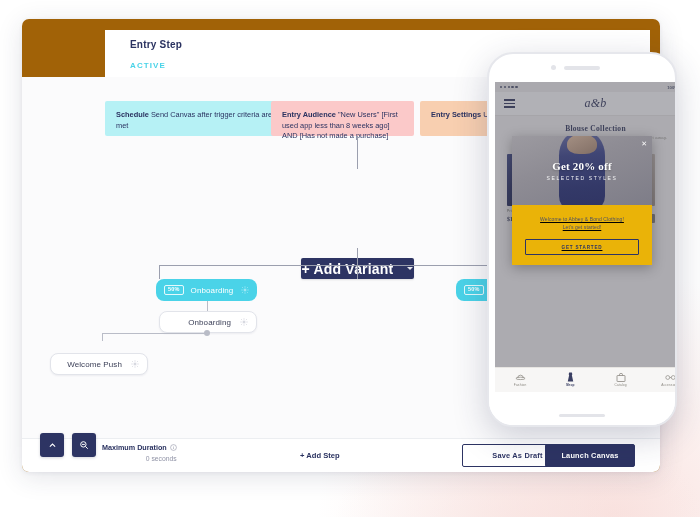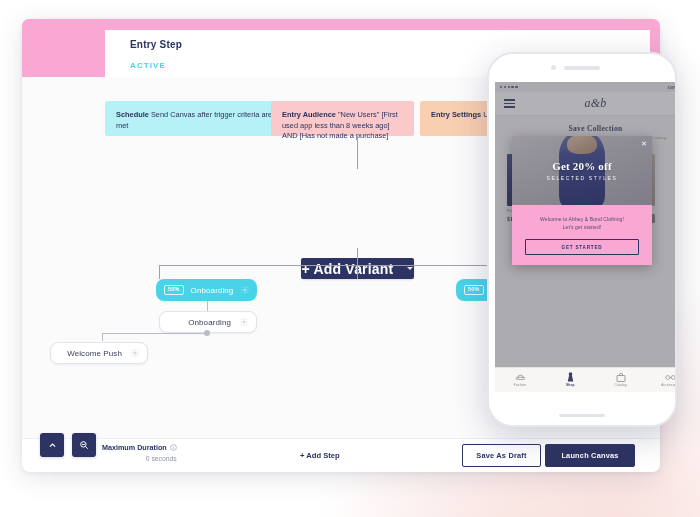--- a/index.html
+++ b/index.html
@@ -17,21 +17,21 @@
   }
   .page-glow2{
     position:absolute;left:330px;bottom:-20px;width:380px;height:140px;
     background:radial-gradient(ellipse at 50% 100%, rgba(248,224,221,.6) 0%, rgba(255,255,255,0) 70%);
     pointer-events:none;
   }
 
   
   .app-card{
     position:absolute;left:22px;top:19px;width:638px;height:453px;
-    background:#f9a8d4;border-radius:7px;
+    background:#a16207;border-radius:7px;
     box-shadow:0 5px 26px rgba(40,44,80,.13), 0 1px 4px rgba(40,44,80,.07);
     overflow:hidden;
   }
 
   
   .entry-header{
     position:absolute;left:83px;top:11px;width:545px;height:47px;
     background:#ffffff;border-bottom:1px solid #eceef1;
   }
   .entry-title{
@@ -113,21 +113,21 @@
   .sq-btn.b2{left:50px;}
   .dur-wrap{position:absolute;left:80px;top:4px;text-align:right;}
   .dur-t{font-size:7.2px;font-weight:bold;color:#2a3260;display:flex;align-items:center;gap:3px;}
   .dur-s{font-size:6.8px;color:#9093a6;margin-top:3px;}
   .addstep{
     position:absolute;left:278px;top:12px;font-size:7.6px;font-weight:bold;color:#2a3260;
   }
   .btn-draft{
     position:absolute;left:440px;top:5px;width:77px;height:21px;border:1px solid #2d3463;
     border-radius:2px;background:#fff;color:#2d3463;font-size:7.4px;font-weight:bold;
-    display:flex;align-items:center;justify-content:center;letter-spacing:.2px;
+    display:flex;align-items:center;justify-content:center;letter-spacing:.2px;padding-left:16px;
   }
   .btn-launch{
     position:absolute;left:523px;top:5px;width:88px;height:21px;border:1px solid #2d3463;
     border-radius:2px;background:#2d3463;color:#fff;font-size:7.4px;font-weight:bold;
     display:flex;align-items:center;justify-content:center;letter-spacing:.2px;
   }
 
   
   .phone{
     position:absolute;left:487px;top:52px;width:186px;height:371px;
@@ -190,21 +190,21 @@
   .p-price{font-family:"Liberation Serif",serif;font-size:6px;color:#3a3f63;font-weight:bold;}
   .p-cart{
     background:#8e8a86;color:#fff;font-size:3.2px;font-weight:bold;letter-spacing:.2px;
     padding:2.5px 4px;border-radius:1px;
   }
 
   
   .ph-dim{position:absolute;left:0;top:0;width:100%;height:100%;background:rgba(70,70,80,.42);}
   .modal{
     position:absolute;left:17px;top:54px;width:140px;
-    background:#f9a8d4;box-shadow:0 3px 12px rgba(0,0,0,.28);
+    background:#eab308;box-shadow:0 3px 12px rgba(0,0,0,.28);text-decoration:underline;
   }
   .modal-hero{
     position:relative;height:69px;overflow:hidden;
     background:linear-gradient(160deg,#9c9aa0 0%,#8e8c94 40%,#7e7d88 100%);
   }
   .hero-figure{
     position:absolute;left:50%;top:-4px;transform:translateX(-50%);
     width:46px;height:78px;
     background:linear-gradient(175deg,#5a5e86 0%,#3c4273 30%,#2f3566 70%,#2b3060 100%);
     border-radius:40% 40% 26% 26%/30% 30% 18% 18%;
@@ -312,21 +312,21 @@
           <circle cx="12" cy="12" r="3"></circle>
           <path d="M12 1.5v3M12 19.5v3M4.2 4.2l2.1 2.1M17.7 17.7l2.1 2.1M1.5 12h3M19.5 12h3M4.2 19.8l2.1-2.1M17.7 6.3l2.1-2.1"></path>
         </svg>
       </span>
     </div>
 
     <div class="dot" style="left:182px;top:253px;"></div>
     <div class="ln lnh ln-light" style="left:80px;top:256px;width:105px;"></div>
     <div class="ln lnv ln-light" style="left:80px;top:256px;height:8px;"></div>
 
-    <div class="node whitenode" style="left:28px;top:265px;width:98px;">
+    <div class="node whitenode" style="left:28px;top:276px;width:98px;">
       <span class="nm">Welcome Push</span>
       <span class="gear">
         <svg width="8" height="8" viewBox="0 0 24 24" fill="none" stroke="#a9acbb" stroke-width="2">
           <circle cx="12" cy="12" r="3"></circle>
           <path d="M12 1.5v3M12 19.5v3M4.2 4.2l2.1 2.1M17.7 17.7l2.1 2.1M1.5 12h3M19.5 12h3M4.2 19.8l2.1-2.1M17.7 6.3l2.1-2.1"></path>
         </svg>
       </span>
     </div>
   </div>
 
@@ -388,21 +388,21 @@
           <i></i>
           <i></i>
         </span>
       <span class="brand">a&amp;b</span>
       <svg width="11" height="12" viewBox="0 0 24 26" fill="none" stroke="#3a3f63" stroke-width="2">
         <path d="M3 8h18l-1.5 16h-15z"></path>
         <path d="M8 8V5.5a4 4 0 0 1 8 0V8"></path>
       </svg>
     </div>
 
-    <div class="collection-t">Save Collection</div>
+    <div class="collection-t">Blouse Collection</div>
     <div class="collection-s">Shirt Top Blouse Chemise Cotton Whatever you want. Take it away.</div>
 
     <div class="prod p1" style="left:12px;top:72px;position:absolute;">
       <div class="img"></div>
       <div class="p-name">Printed Shirt</div>
       <div class="p-row">
         <span class="p-price">$19.99</span>
         <span class="p-cart">ADD TO CART</span>
       </div>
     </div>

